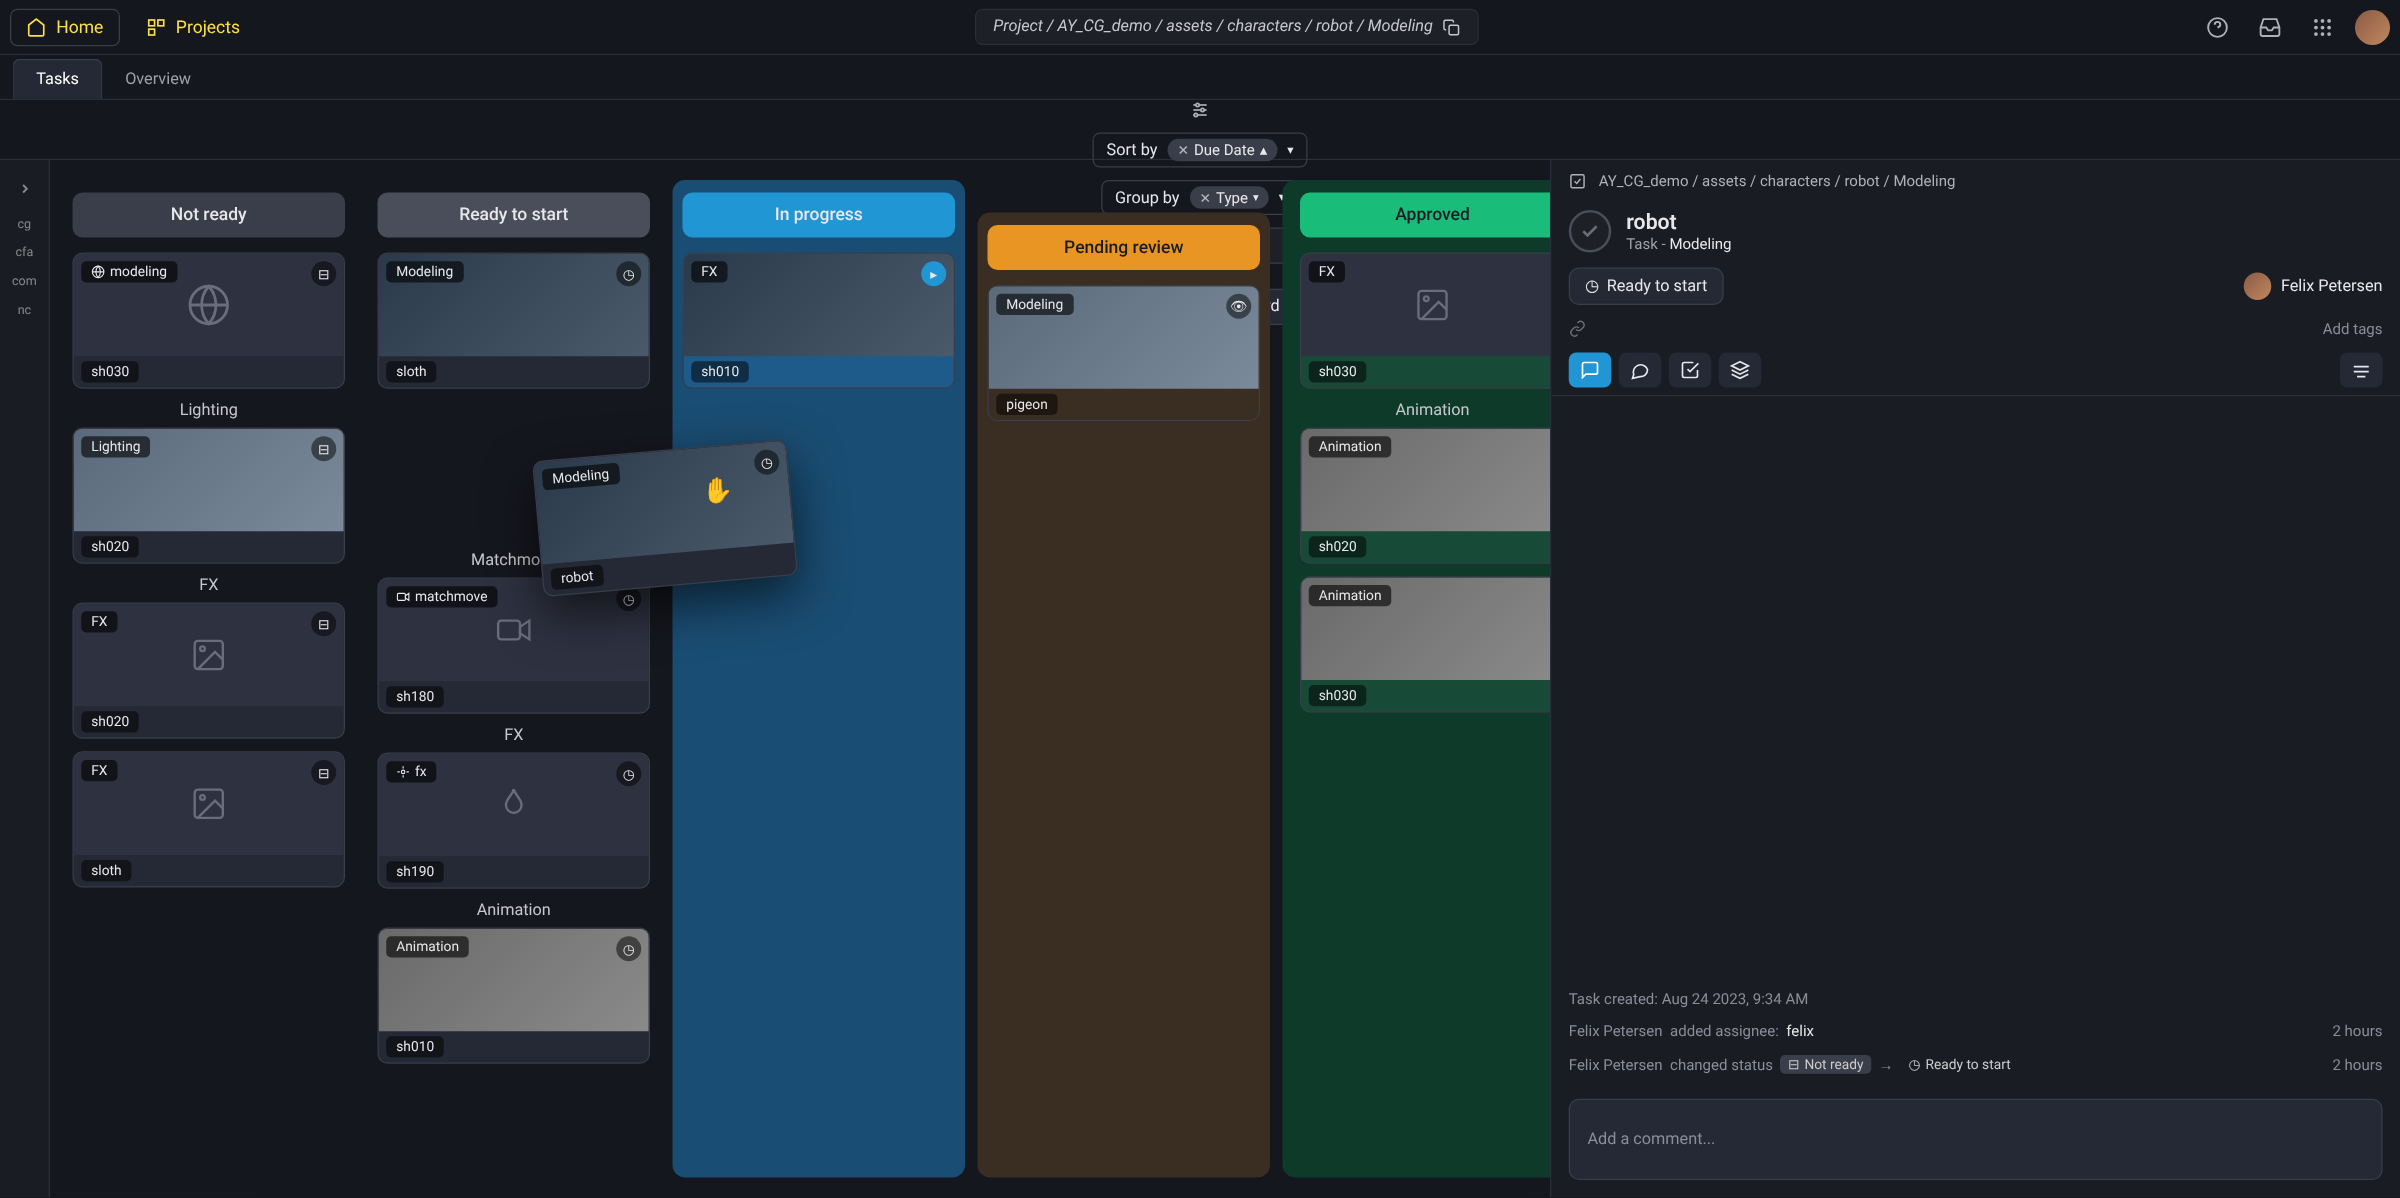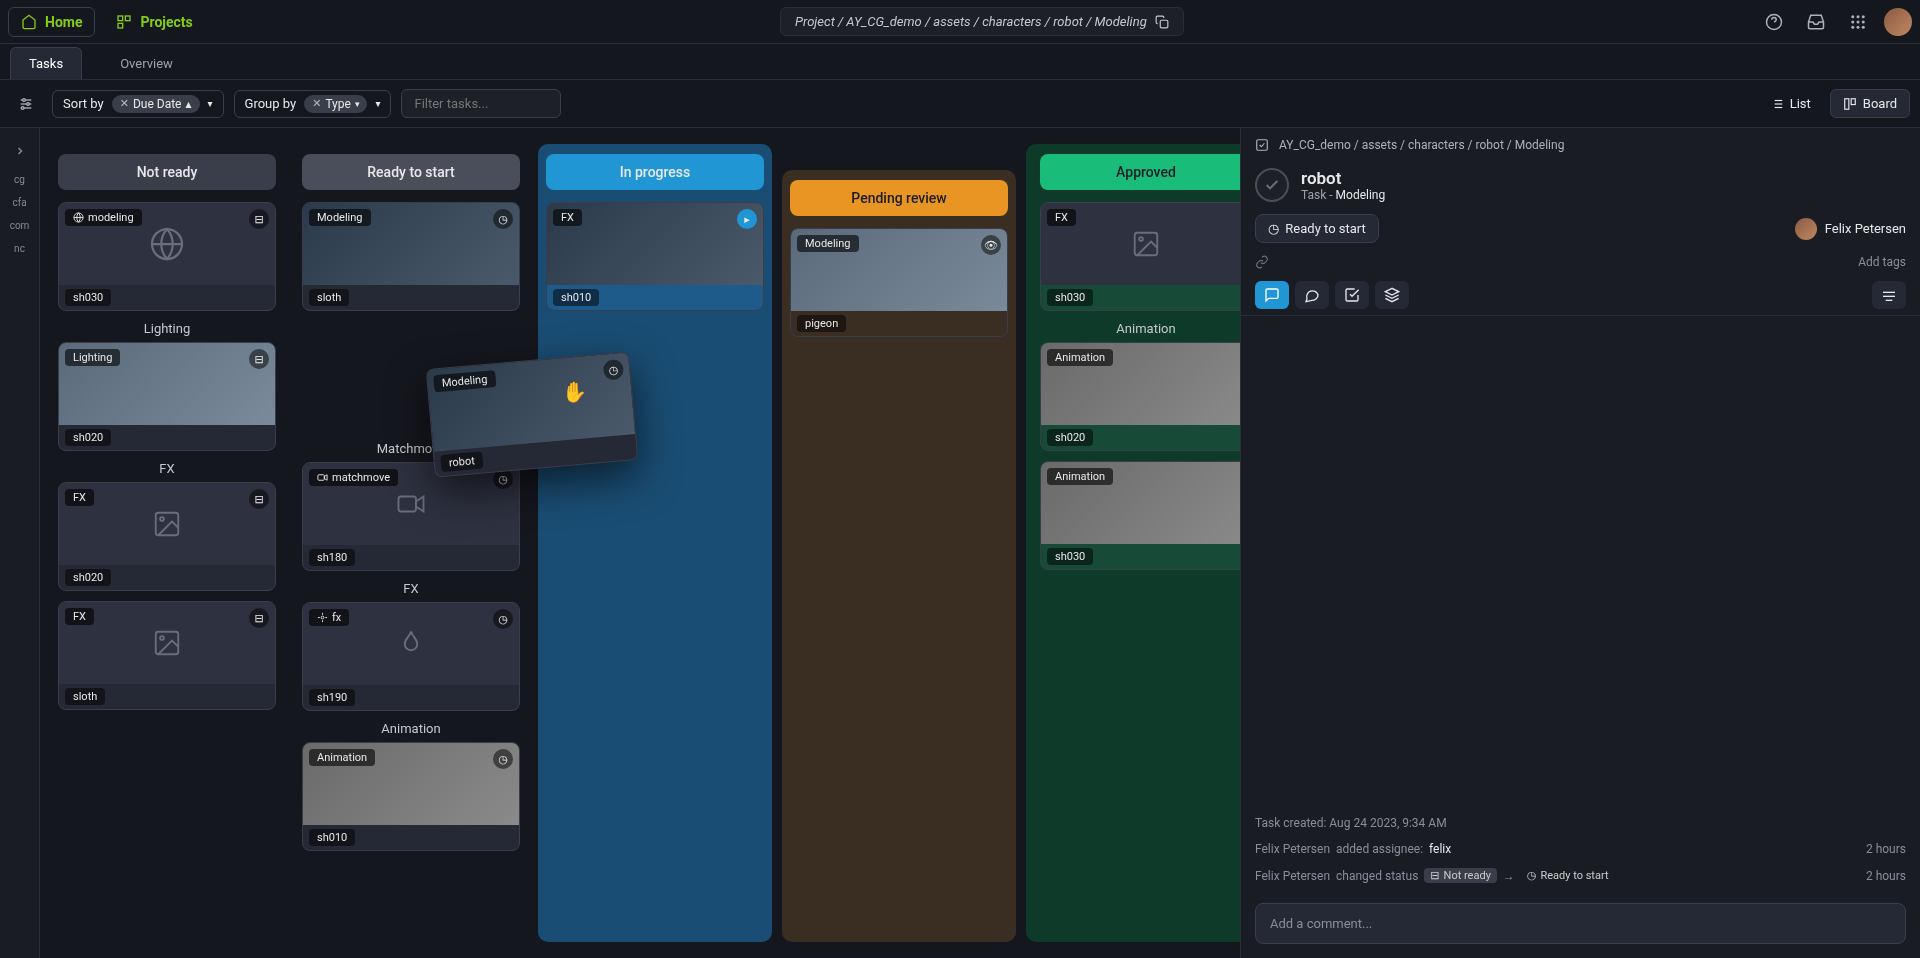--- a/index.html
+++ b/index.html
@@ -1,34 +1,34 @@
 <!DOCTYPE html>
 <html><head>
 <meta charset="utf-8">
 <style>
 * { margin: 0; padding: 0; box-sizing: border-box; font-family: -apple-system, BlinkMacSystemFont, 'Segoe UI', Roboto, sans-serif; }
 body { background: #15171e; color: #e8e8ea; width: 1920px; height: 958px; overflow: hidden; }
 
 
 .top-nav { height: 44px; display: flex; align-items: center; padding: 0 8px; gap: 8px; border-bottom: 1px solid #2a2d3a; }
-.nav-btn { display: flex; align-items: center; gap: 8px; padding: 6px 12px; border-radius: 6px; background: transparent; border: 1px solid transparent; color: #84cc16; cursor: pointer; font-size: 14px; font-weight: bold; }
+.nav-btn { display: flex; align-items: center; gap: 8px; padding: 6px 12px; border-radius: 6px; background: transparent; border: 1px solid transparent; color: #fde047; cursor: pointer; font-size: 14px; }
 .nav-btn.home { border: 1px solid #3a3d4a; }
 .breadcrumb-bar { flex: 1; display: flex; justify-content: center; }
 .breadcrumb { display: flex; align-items: center; gap: 8px; background: #1e2028; padding: 6px 14px; border-radius: 6px; font-size: 13px; color: #c8c8cc; border: 1px solid #2a2d3a; font-style: italic; }
 .top-right { display: flex; align-items: center; gap: 10px; }
 .icon-btn { width: 32px; height: 32px; display: flex; align-items: center; justify-content: center; border-radius: 6px; cursor: pointer; color: #b0b0b8; }
 .avatar { width: 28px; height: 28px; border-radius: 50%; background: linear-gradient(135deg, #8a5a44, #c08860); }
 
 
-.sub-nav { height: 36px; display: flex; align-items: flex-end; padding: 0 10px; border-bottom: 1px solid #2a2d3a; gap: 20px; }
+.sub-nav { height: 36px; display: flex; align-items: flex-end; padding: 0 10px; border-bottom: 1px solid #2a2d3a; gap: 0; }
 .tab { padding: 8px 18px; font-size: 13px; color: #a0a0a8; cursor: pointer; border-radius: 6px 6px 0 0; }
 .tab.active { background: #252835; color: #fff; border: 1px solid #3a3d4a; border-bottom: none; }
 
 
-.toolbar { height: 48px; display: flex; align-items: center; padding: 0 10px; gap: 10px; border-bottom: 1px solid #2a2d3a; }
+.toolbar { height: 48px; display: flex; align-items: center; padding: 0 10px; gap: 10px; border-bottom: 1px solid #2a2d3a; flex-direction: column; }
 .tool-group { display: flex; align-items: center; gap: 8px; padding: 4px 10px; border: 1px solid #3a3d4a; border-radius: 6px; font-size: 13px; }
 .chip { display: flex; align-items: center; gap: 4px; background: #3a3d4a; padding: 2px 8px; border-radius: 10px; font-size: 12px; }
 .chip .x { font-size: 11px; opacity: 0.7; }
 .filter-input { background: #1e2028; border: 1px solid #3a3d4a; border-radius: 6px; padding: 6px 12px; font-size: 13px; color: #e8e8ea; width: 160px; }
 .toolbar-spacer { flex: 1; }
 .view-toggle { display: flex; gap: 6px; }
 .view-btn { display: flex; align-items: center; gap: 6px; padding: 6px 12px; border-radius: 6px; font-size: 13px; cursor: pointer; border: 1px solid transparent; }
 .view-btn.active { background: #252835; border: 1px solid #3a3d4a; }
 
 
@@ -90,21 +90,21 @@
 .dtab.active { background: #2196d4; }
 .dtabs-spacer { flex:1; }
 
 .activity-area { flex:1; padding: 0 14px; overflow:auto; display:flex; flex-direction:column; justify-content:flex-end; }
 .activity-line { font-size: 12px; color: #8a8d9a; padding: 6px 0; display:flex; align-items:center; gap:6px; }
 .act-right { margin-left: auto; }
 .status-mini { display:inline-flex; align-items:center; gap:4px; padding: 1px 6px; border-radius:4px; font-size:11px; }
 .status-mini.notready { background:#3a3d4a; color:#ccc; }
 .status-mini.ready { color:#ccc; }
 
-.comment-box { margin: 14px; background: #252835; border: 1px solid #3a3d4a; border-radius: 8px; padding: 12px 14px; font-size: 13px; color: #8a8d9a; }
+.comment-box { margin: 14px; background: #252835; border: 1px solid #3a3d4a; border-radius: 8px; padding: 24px 14px; font-size: 13px; color: #8a8d9a; }
 
 svg { display: block; }
 </style>
 </head>
 <body>
 
 <div class="top-nav">
   <button class="nav-btn home">
     <svg width="16" height="16" viewBox="0 0 24 24" fill="none" stroke="currentColor" stroke-width="2">
         <path d="M3 9l9-7 9 7v11a2 2 0 01-2 2H5a2 2 0 01-2-2z"></path>

